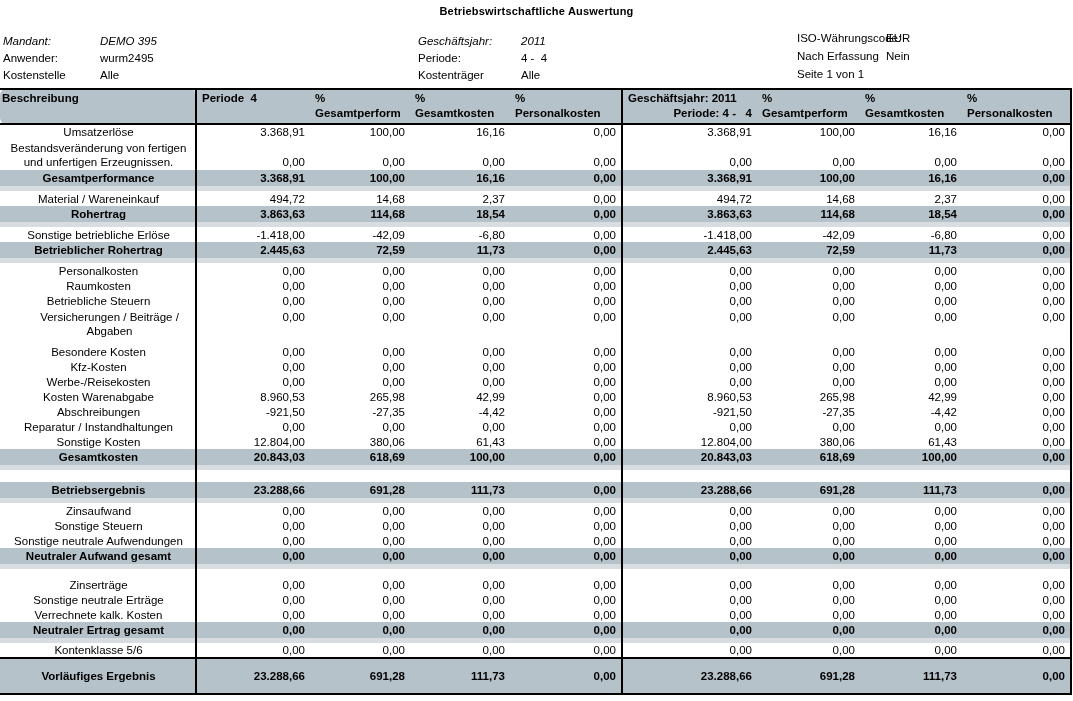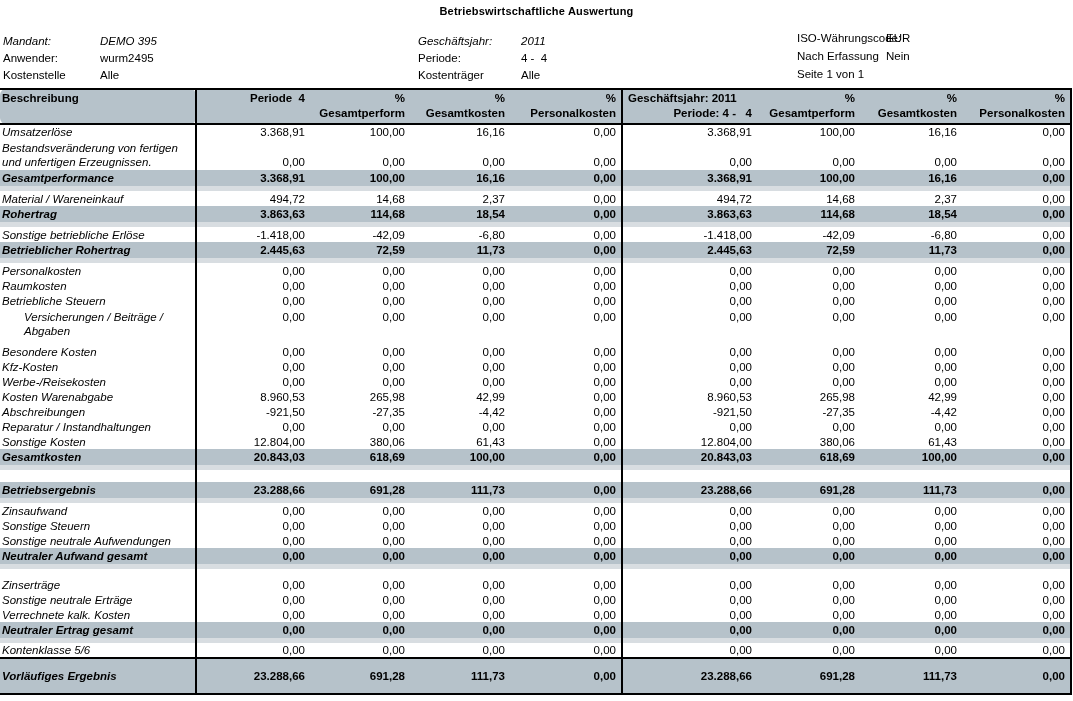--- a/index.html
+++ b/index.html
@@ -36,28 +36,28 @@
   }
   th,td{padding:0;overflow:hidden;}
   .c1{border-right:2px solid var(--ink);}
   .c5{border-right:2px solid var(--ink);}
   .c9{border-right:2px solid var(--ink);}
   thead th{
     background:var(--band);
     border-top:2px solid var(--ink);
     border-bottom:2px solid var(--ink);
     height:34px;vertical-align:top;
-    font-weight:bold;text-align:right;
+    font-weight:bold;text-align:left;
     padding:1px 5px 2px 5px;font-size:11.5px;line-height:15px;
   }
   thead th.desc{text-align:left;padding-left:2px;border-radius:6px;}
   thead th .line1,thead th .line2{white-space:pre;}
   thead th.grp-first{text-align:left;margin-top:8px;}
   thead th.grp-first .line2{text-align:right;}
-  td.desc{text-align:left;padding-left:2px;line-height:14px;font-style:italic;}
+  td.desc{text-align:center;padding-left:2px;line-height:14px;}
   td.num{text-align:right;padding-right:5px;line-height:14px;}
   tr.normal td{height:15px;}
   tr.tall-bottom td{height:29px;vertical-align:bottom;padding-bottom:1px;}
   tr.tall-bottom td.desc{vertical-align:top;padding-top:2px;}
   tr.tall-top td{height:36px;vertical-align:top;padding-top:2px;padding-left:24px;}
   tr.total td{height:16px;background:var(--band);font-weight:bold;}
   tr.strip td{height:5px;background:var(--strip);}
   tr.gap td{height:12px;}
   tr.gap-s td{height:8px;}
   tr.final td{

